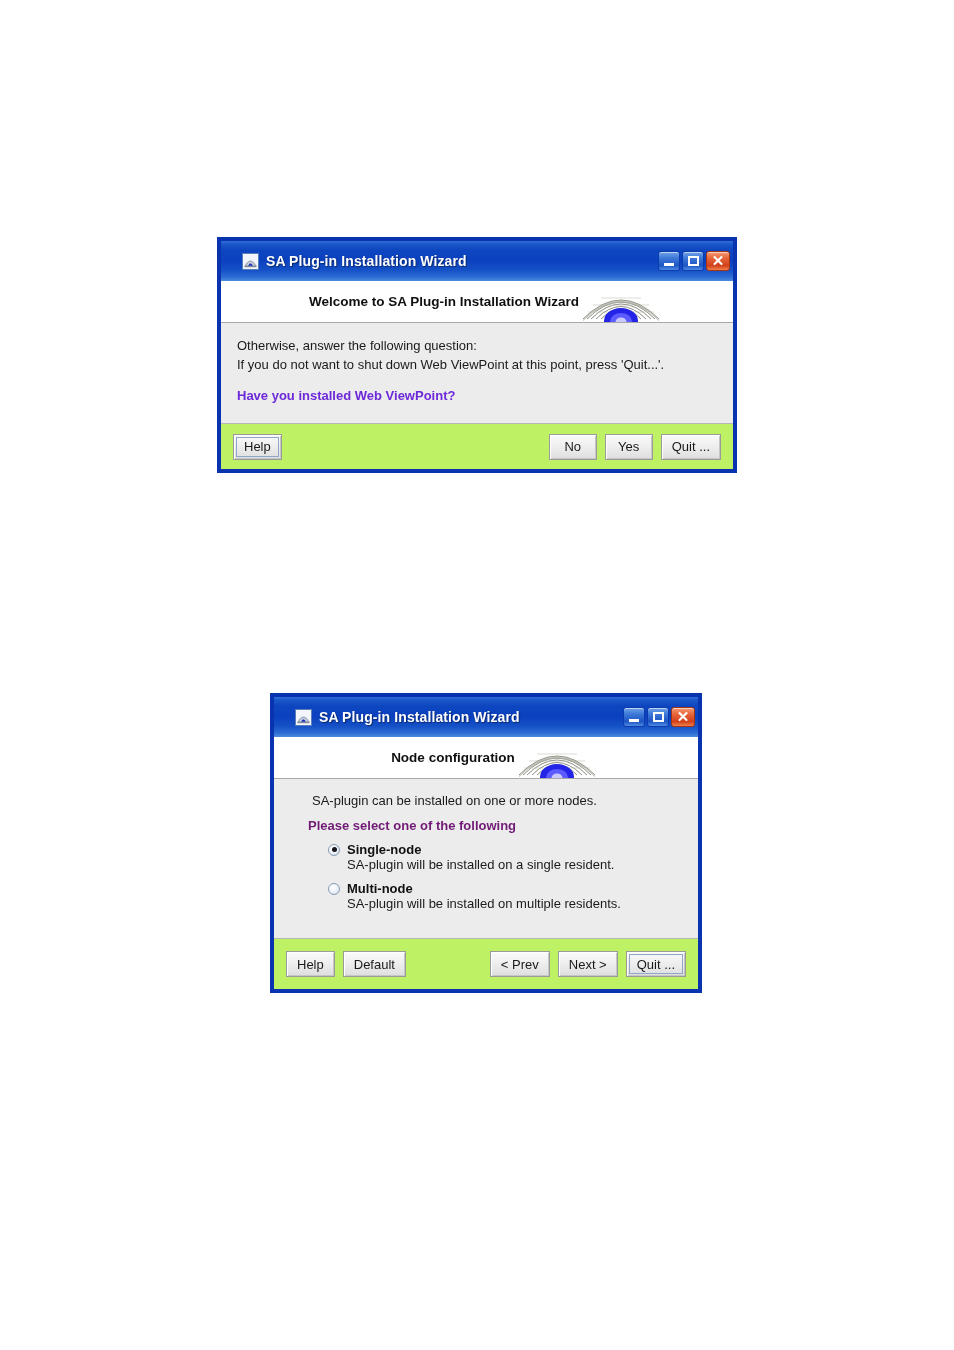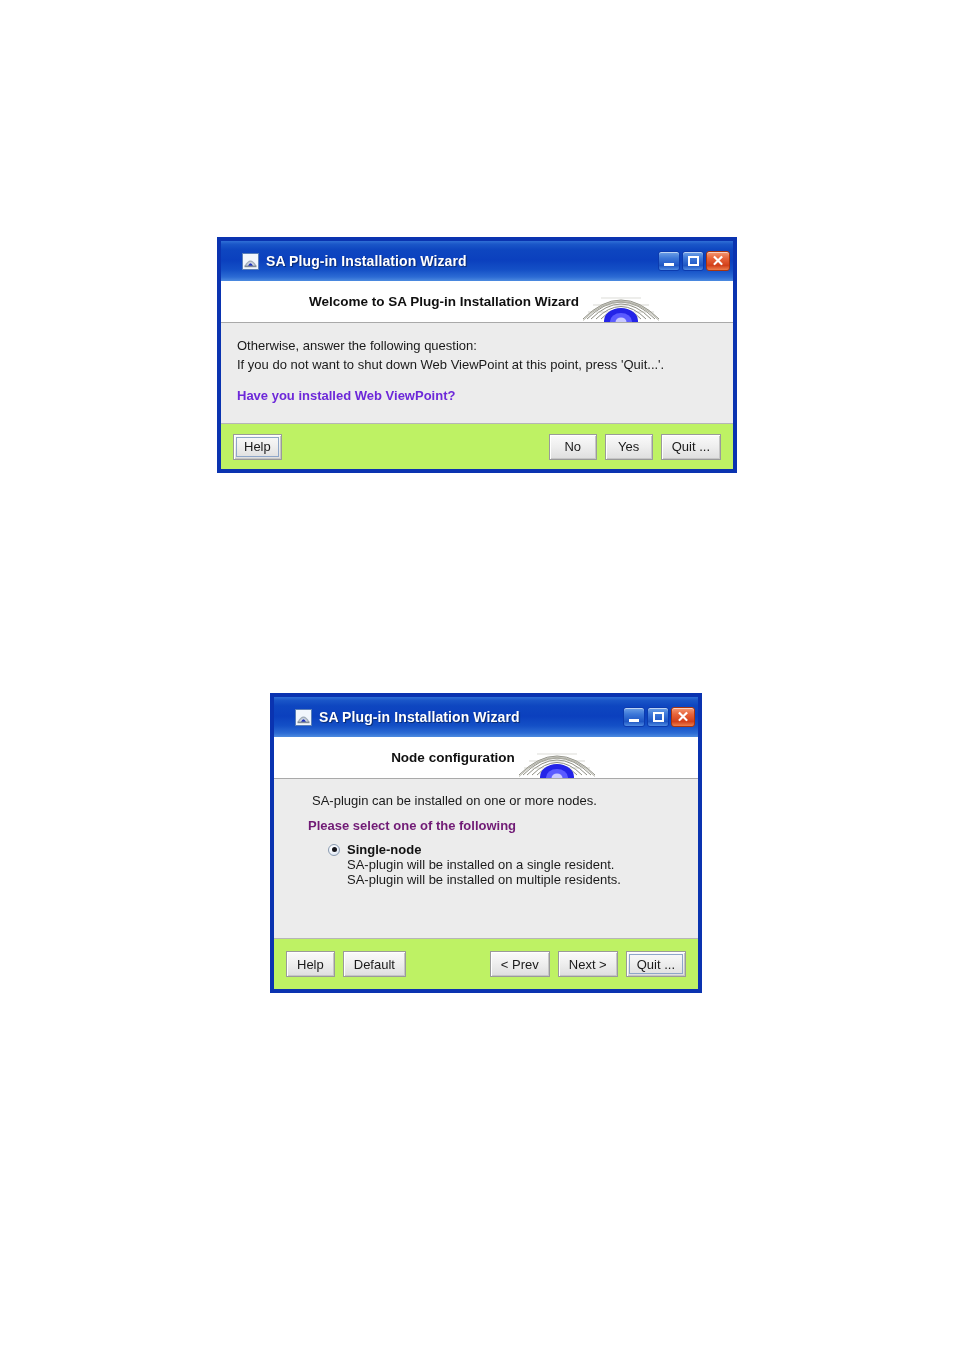--- a/index.html
+++ b/index.html
@@ -391,20 +391,24 @@
   <div class="content">
     <div class="nc-intro">SA-plugin can be installed on one or more nodes.</div>
     <div class="nc-prompt">Please select one of the following</div>
 
     <div class="radio-row">
       <span class="radio-mark checked"></span>
       <span class="radio-label">Single-node</span>
     </div>
     <div class="radio-desc">SA-plugin will be installed on a single resident.</div>
 
+    <div class="radio-row">
+      <span class="radio-mark"></span>
+      <span class="radio-label">Multi-node</span>
+    </div>
     <div class="radio-desc">SA-plugin will be installed on multiple residents.</div>
   </div>
 
   <div class="buttonbar">
     <div class="btn">Help</div>
     <div class="btn">Default</div>
     <div class="bb-spacer"></div>
     <div class="group-right">
       <div class="btn">&lt; Prev</div>
       <div class="btn">Next &gt;</div>

